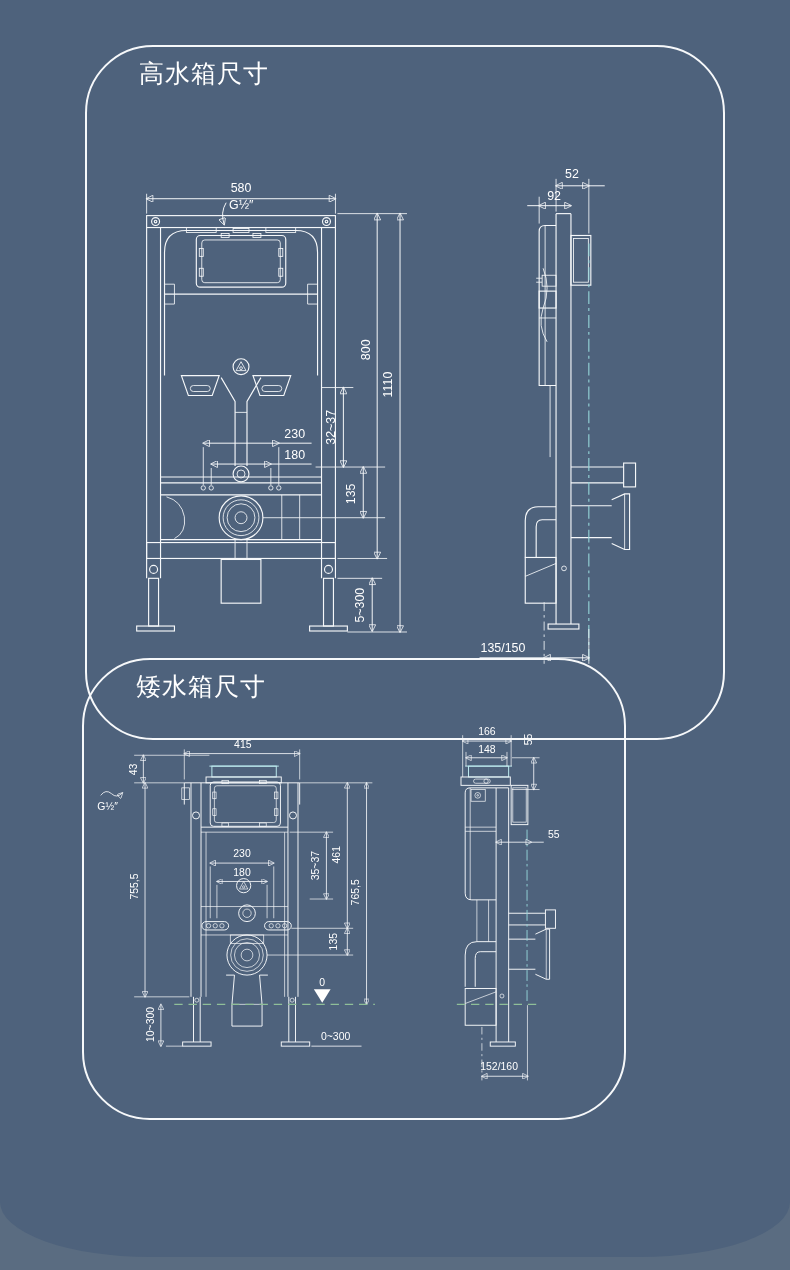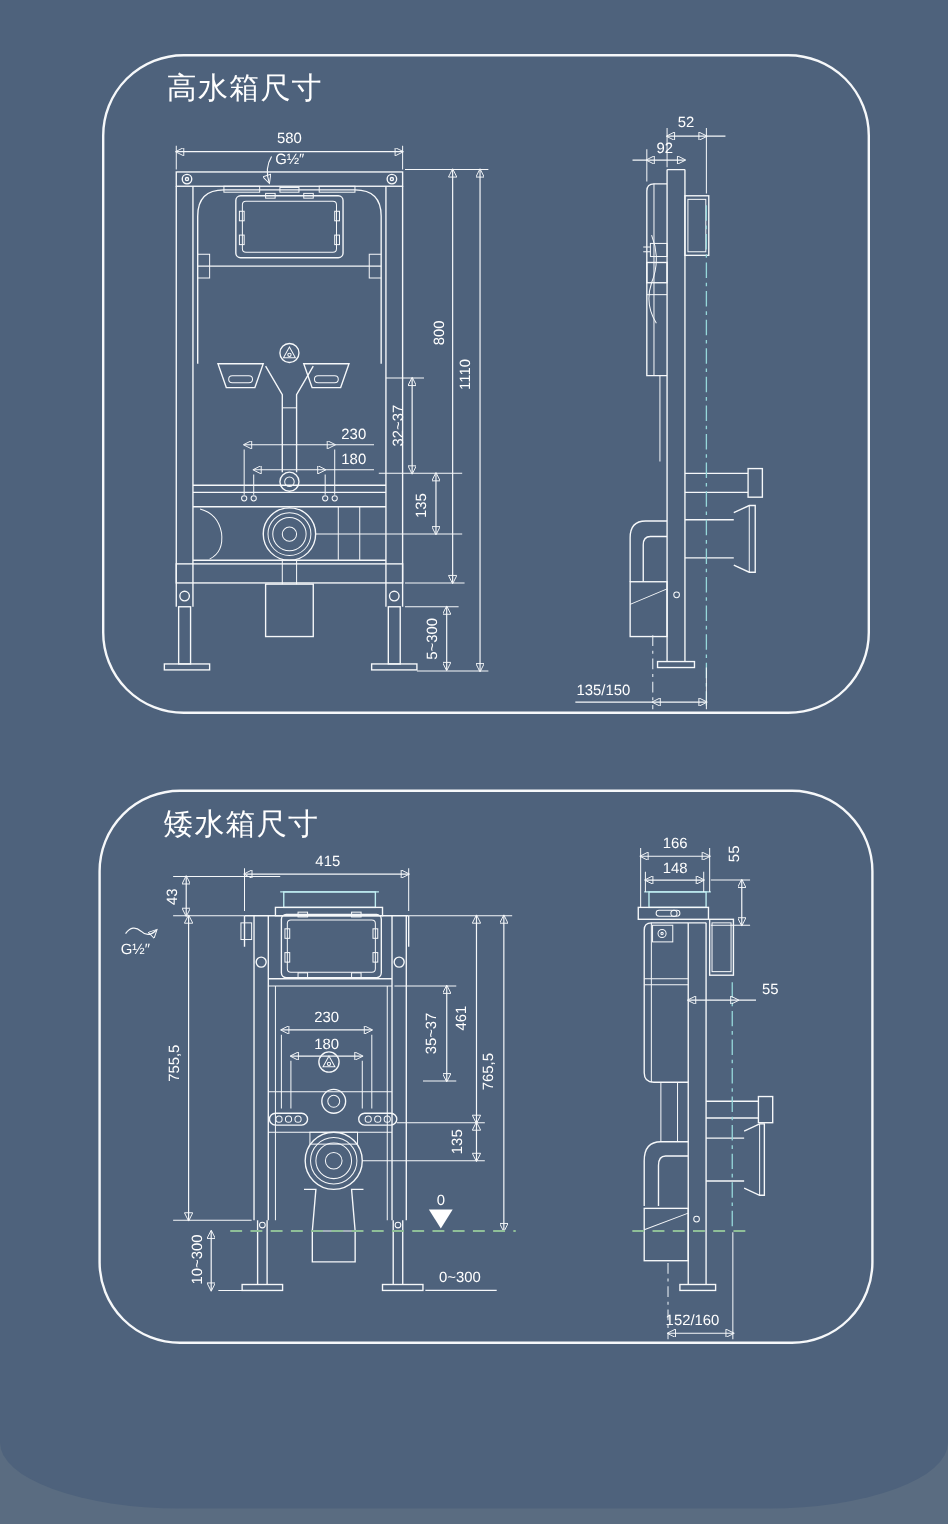--- a/index.html
+++ b/index.html
@@ -40,21 +40,21 @@
   svg .wdash{stroke:#e9eef3;stroke-width:0.9;stroke-dasharray:9 4 2.5 4;}
   svg .floor{stroke:#8fbf98;stroke-width:1.6;stroke-dasharray:10 7;}
   svg .capc{stroke:#bfeef2;}
   svg .fillw{fill:#ffffff;stroke:none;}
 </style>
 </head>
 <body>
 
 <div class="card">
 
-  <section class="panel" style="left:85px;top:45px;width:640px;height:550px;">
+  <section class="panel" style="left:85px;top:45px;width:640px;height:695px;">
     <h2>高水箱尺寸</h2>
     <svg viewBox="0 0 640 550">
       <defs>
         <marker id="ar" viewBox="0 0 10 10" refX="9" refY="5" markerWidth="9" markerHeight="7" orient="auto-start-reverse">
             <path d="M0,0 L10,5 L0,10 z" fill="#ffffff" stroke="none"></path>
           </marker>
         <pattern id="hw" width="5" height="5" patternUnits="userSpaceOnUse" patternTransform="rotate(45)">
           <line x1="1" y1="0" x2="1" y2="5" stroke="#f6f8fa" stroke-width="0.9"></line>
         </pattern>
         <pattern id="hv" width="3.6" height="6" patternUnits="userSpaceOnUse">
@@ -225,21 +225,21 @@
 
         <line class="wdash" x1="460" y1="486" x2="460" y2="548"></line>
         <line class="thin" x1="505" y1="513" x2="505" y2="548"></line>
         <line class="dim" x1="460" y1="542" x2="505" y2="542" marker-start="url(#ar)" marker-end="url(#ar)"></line>
         <line class="dim" x1="395" y1="542" x2="460" y2="542"></line>
         <text x="396" y="536" class="lbl">135/150</text>
       </g>
     </svg>
   </section>
 
-  <section class="panel" style="left:82px;top:658px;width:646px;height:462px;">
+  <section class="panel" style="left:82px;top:658px;width:544px;height:462px;">
     <h2>矮水箱尺寸</h2>
     <svg viewBox="0 0 646 462">
 
       <g>
         <line x1="120" y1="104" x2="258" y2="104"></line>
         <line x1="120" y1="104" x2="120" y2="130"></line>
         <line x1="258" y1="104" x2="258" y2="130"></line>
         <line x1="128" y1="104" x2="128" y2="360"></line>
         <line x1="140" y1="104" x2="140" y2="360"></line>
         <line x1="244" y1="104" x2="244" y2="360"></line>

